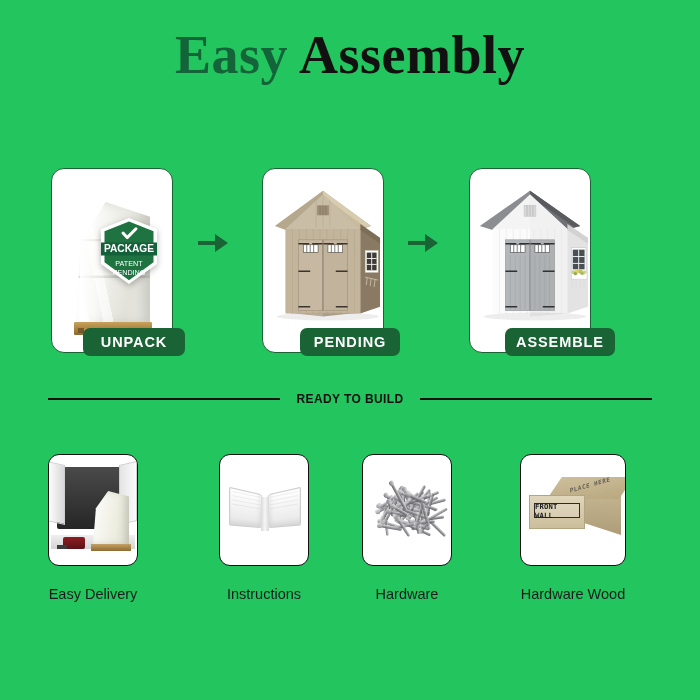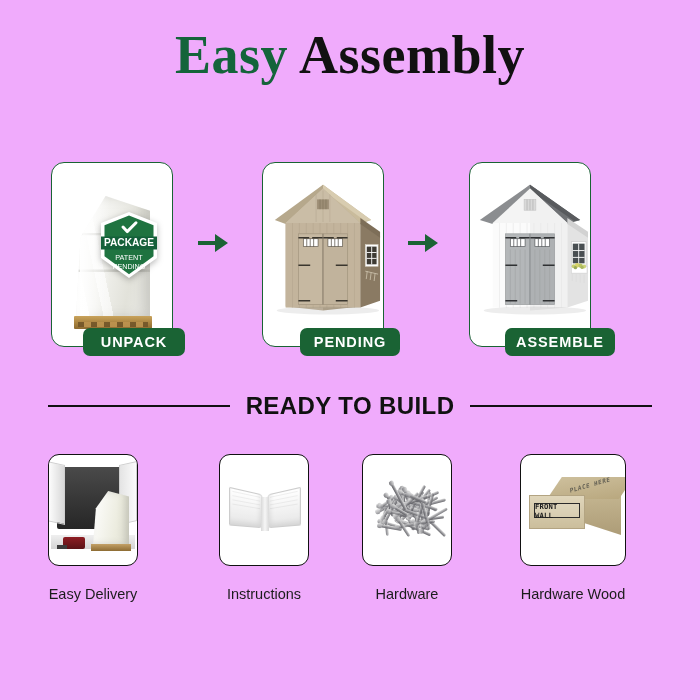--- a/index.html
+++ b/index.html
@@ -2,39 +2,39 @@
 <html><head>
 <meta charset="utf-8">
 <style>
   * { box-sizing: border-box; margin: 0; padding: 0; }
   html, body {
     width: 700px; height: 700px;
     background: #ffffff;
     font-family: "Liberation Sans", sans-serif;
     overflow: hidden;
   }
-  .page { position: relative; width: 700px; height: 700px; background:#f0abfc; }
+  .page { position: relative; width: 700px; height: 700px; background:#22c55e; }
 
   
   .title {
     position: absolute; top: 24px; left: 0; width: 700px;
     text-align: center;
     font-family: "Liberation Serif", serif;
     font-size: 54px; font-weight: 700; letter-spacing: 0.5px;
     white-space: nowrap;
   }
   .title .t-green { color: #14643a; }
   .title .t-black { color: #111111; }
 
   
   .steps {
     position: absolute; top: 150px; left: 0; width: 700px; height: 210px;
   }
   .step {
-    position: absolute; top: 12px;
+    position: absolute; top: 18px;
     width: 122px; height: 185px;
     border: 1.6px solid #1a6334;
     border-radius: 13px;
     background: #ffffff;
     overflow: hidden;
   }
   .step-0 { left: 51px; }
   .step-1 { left: 262px; }
   .step-2 { left: 469px; }
 
@@ -92,21 +92,21 @@
     filter: drop-shadow(0 2px 3px rgba(0,0,0,.28));
   }
 
   
   .divider {
     position: absolute; top: 392px; left: 48px; width: 604px;
     display: flex; align-items: center; gap: 16px;
   }
   .divider .rule { flex: 1; height: 2.5px; background: #111111; }
   .divider .dtext {
-    font-size: 24px; font-weight: 700; color: #111111; letter-spacing: 0.4px;
+    font-size: 12px; font-weight: 700; color: #111111; letter-spacing: 0.4px;
     white-space: nowrap;
   }
 
   
   .features { position: absolute; top: 454px; left: 0; width: 700px; height: 180px; }
   .feature { position: absolute; top: 0; width: 90px; }
   .f-0 { left: 48px; }
   .f-1 { left: 219px; }
   .f-2 { left: 362px; }
   .f-3 { left: 520px; }

